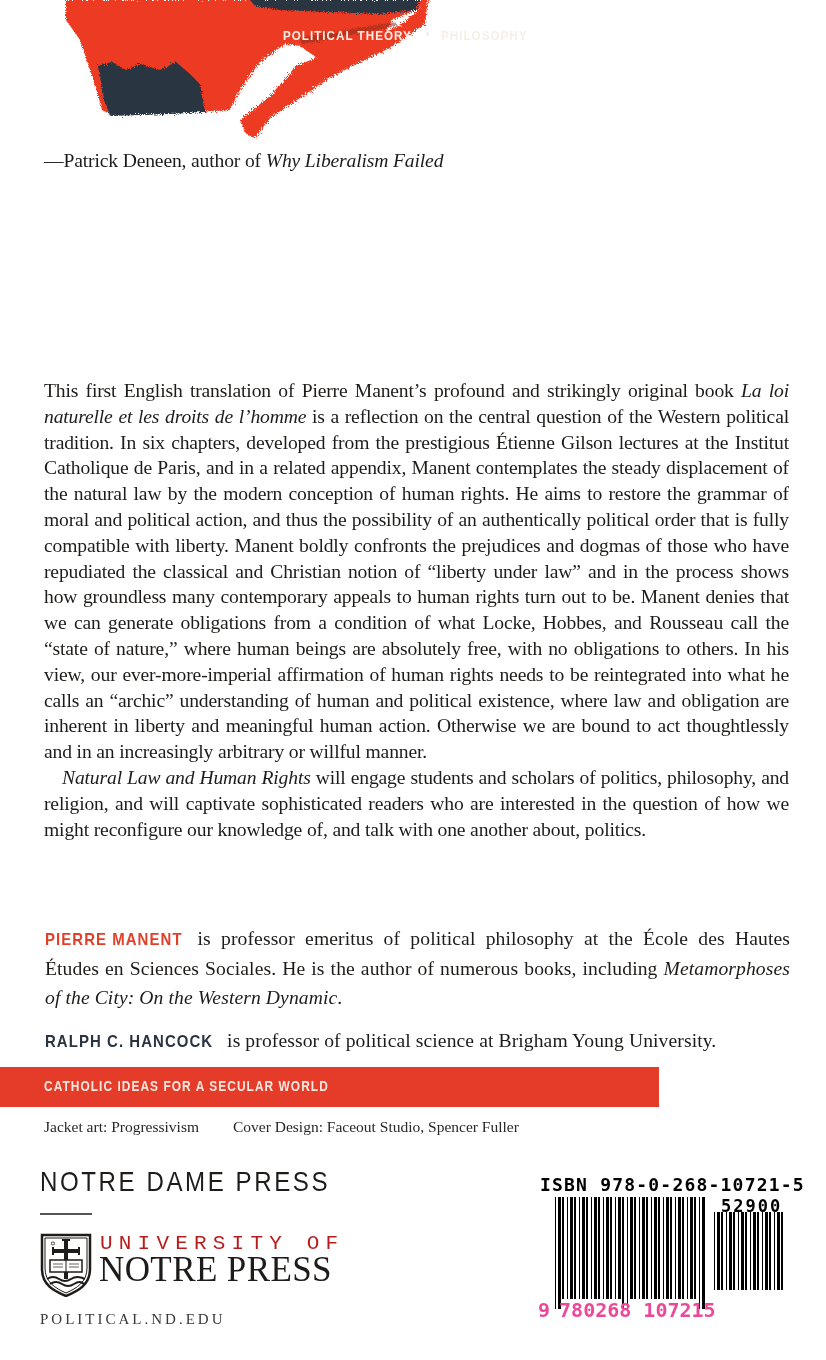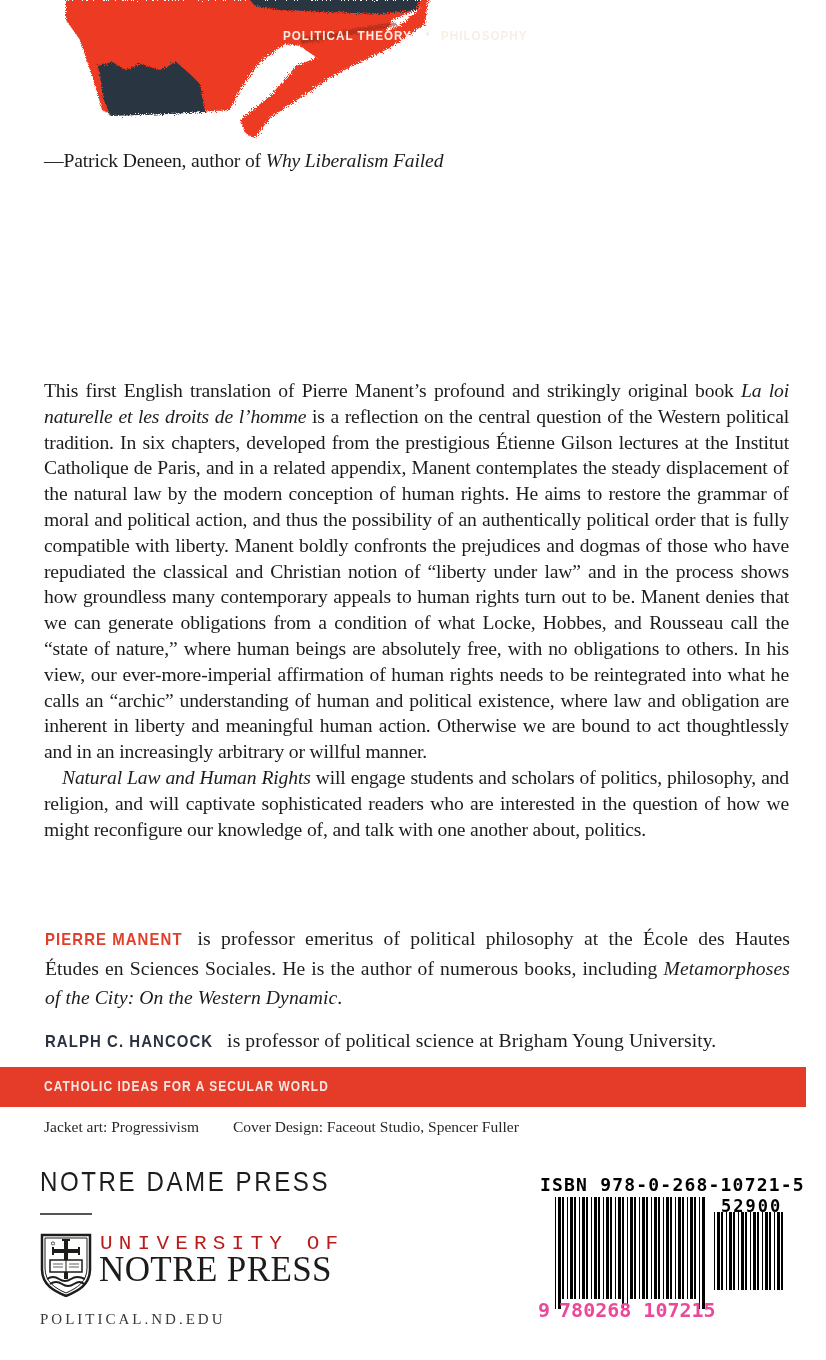--- a/index.html
+++ b/index.html
@@ -23,21 +23,21 @@
     i, em { font-style: italic; }
 
     .bio { position: absolute; left: 27px; width: 745px; font-size: 19.6px; line-height: 29px; text-align: justify; letter-spacing: 0.1px; margin-left: 18px; }
     .bio1 { top: 924px; }
     .bio2 { top: 1026px; }
     .bio .name { font-family: "Liberation Sans", "DejaVu Sans", sans-serif; font-weight: bold; font-size: 17px; letter-spacing: 1.2px; display: inline-block; transform: scaleX(0.88); transform-origin: left center; margin-right: -14px; }
     .bio1 .name { color: #e0402a; }
     .bio2 .name { color: #2a3340; }
 
     
-    .band { position: absolute; left: 0; top: 1067px; width: 806px; height: 40px; background: #e53c2a; }
+    .band { position: absolute; left: 0; top: 1067px; width: 659px; height: 40px; background: #e53c2a; }
     .band span { position: absolute; left: 44px; top: 11px; font-family: "Liberation Sans", "DejaVu Sans", sans-serif; font-weight: bold; font-size: 14.5px; letter-spacing: 1.3px; color: #f6e8e0; transform: scaleX(0.82); transform-origin: left center; white-space: nowrap; }
 
     .credits { position: absolute; top: 1118px; left: 44px; font-size: 15.5px; color: #2a2826; white-space: nowrap; }
     .credits span + span { margin-left: 34px; }
 
     
     .press-name { position: absolute; top: 1166px; left: 40px; font-family: "Liberation Sans", "DejaVu Sans", sans-serif; font-size: 28px; letter-spacing: 3px; color: #1e1c1a; transform: scaleX(0.86); transform-origin: left center; white-space: nowrap; font-weight: normal; }
     .press-rule { position: absolute; top: 1213px; left: 40px; width: 52px; height: 2px; background: #555; }
     .shield { position: absolute; left: 40px; top: 1233px; width: 52px; height: 64px; }
     .univ-of { position: absolute; left: 100px; top: 1232px; font-family: Liberation Mono, monospace; font-size: 21px; letter-spacing: 6.2px; color: #b91c1c; white-space: nowrap; }

